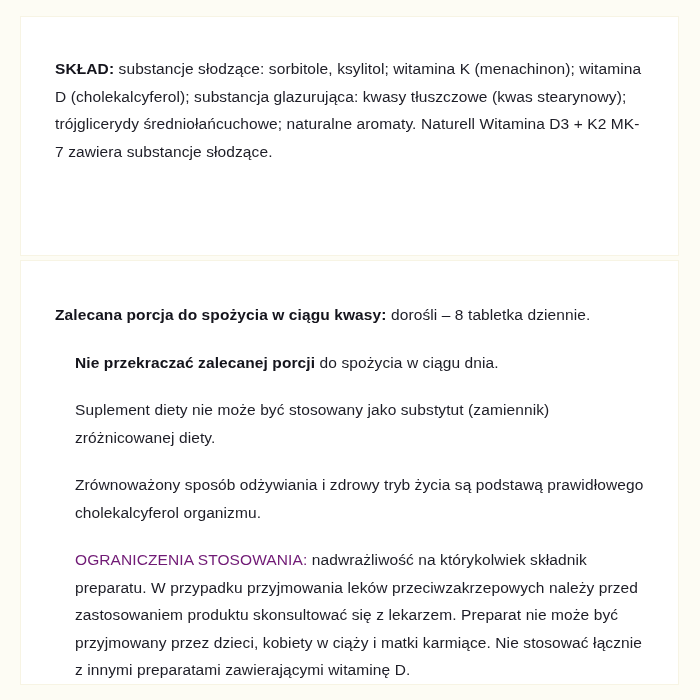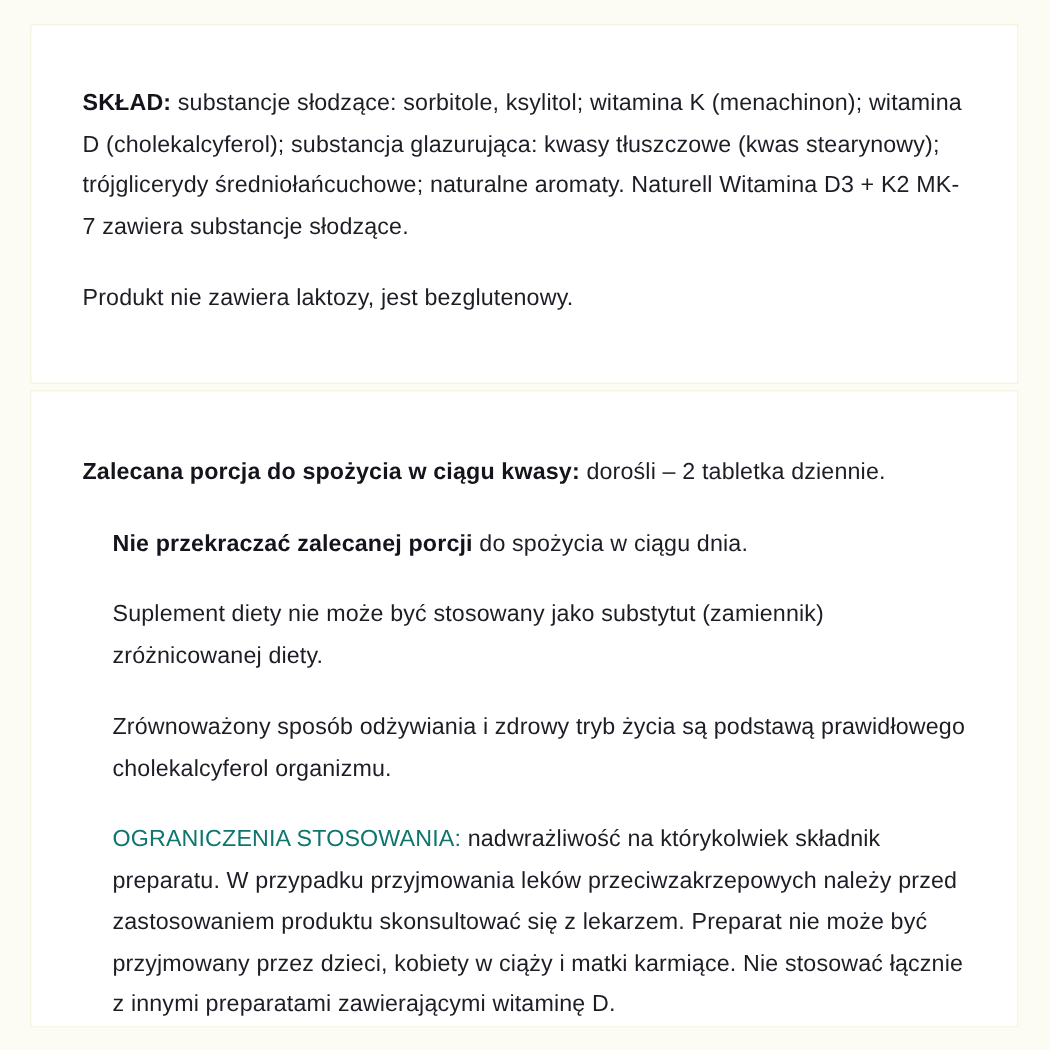--- a/index.html
+++ b/index.html
@@ -68,42 +68,41 @@
     margin-left: 20px;
   }
 
   b {
     font-weight: 700;
     color: #14141c;
   }
 
   .caps {
     font-weight: 400;
-    color: #0f766e;
+    color: #701a75;
   }
 
   .block-text {
     max-width: 600px;
   }
 </style>
 </head>
 <body>
 
 <div class="page">
 
   <section class="panel panel-composition">
     <p class="para block-text"><b>SKŁAD:</b><span> substancje słodzące: sorbitole, ksylitol; witamina K (menachinon); witamina D (cholekalcyferol); substancja glazurująca: kwasy tłuszczowe (kwas stearynowy); trójglicerydy średniołańcuchowe; naturalne aromaty. Naturell Witamina D3 + K2 MK-7 zawiera substancje słodzące.</span></p>
 
-    <p class="para block-text"><span>Produkt nie zawiera laktozy, jest bezglutenowy.</span></p>
   </section>
 
   <div class="panel-gap"></div>
 
   <section class="panel panel-usage">
-    <p class="para-tight block-text"><b>Zalecana porcja do spożycia w ciągu kwasy:</b><span> dorośli – 2 tabletka dziennie.</span></p>
+    <p class="para-tight block-text"><b>Zalecana porcja do spożycia w ciągu kwasy:</b><span> dorośli – 8 tabletka dziennie.</span></p>
 
     <p class="para-tight block-text"><b>Nie przekraczać zalecanej porcji</b><span> do spożycia w ciągu dnia.</span></p>
 
     <p class="para-tight block-text"><span>Suplement diety nie może być stosowany jako substytut (zamiennik) zróżnicowanej diety.</span></p>
 
     <p class="para-tight block-text"><span>Zrównoważony sposób odżywiania i zdrowy tryb życia są podstawą prawidłowego cholekalcyferol organizmu.</span></p>
 
     <p class="para-tight block-text"><span class="caps">OGRANICZENIA STOSOWANIA:</span><span> nadwrażliwość na którykolwiek składnik preparatu. W przypadku przyjmowania leków przeciwzakrzepowych należy przed zastosowaniem produktu skonsultować się z lekarzem. Preparat nie może być przyjmowany przez dzieci, kobiety w ciąży i matki karmiące. Nie stosować łącznie z innymi preparatami zawierającymi witaminę D.</span></p>
   </section>
 

